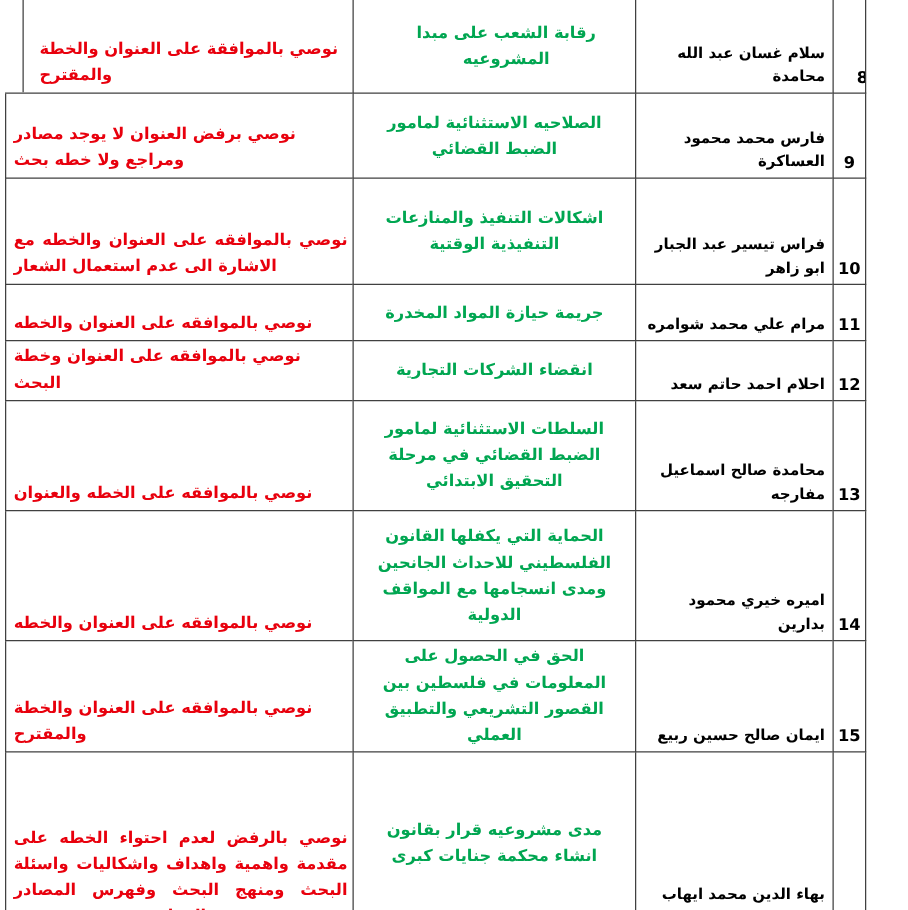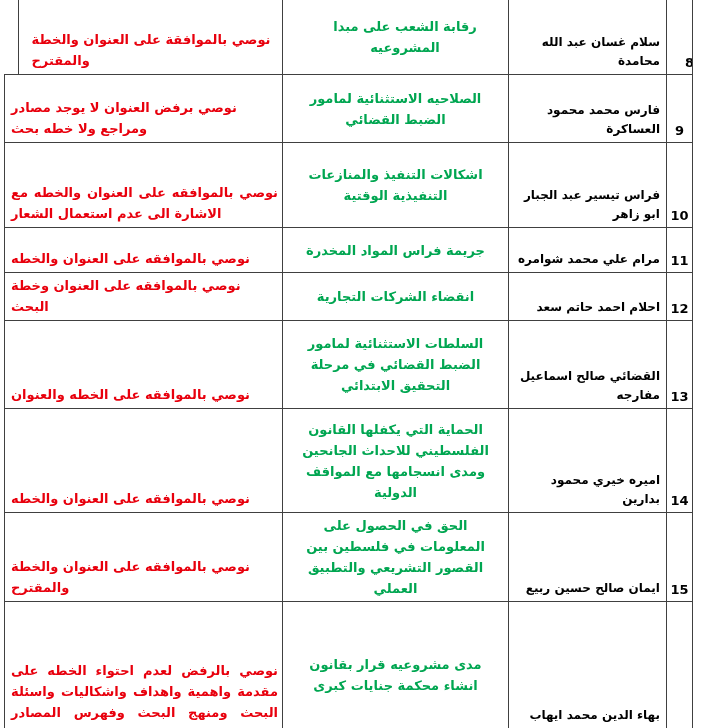--- a/index.html
+++ b/index.html
@@ -131,34 +131,34 @@
   <tr>
     <td class="num">10</td>
     <td class="name">فراس تيسير عبد الجبار ابو زاهر</td>
     <td class="topic">اشكالات التنفيذ والمنازعات التنفيذية الوقتية</td>
     <td class="rec">نوصي بالموافقه على العنوان والخطه مع الاشارة الى عدم استعمال الشعار</td>
   </tr>
 
   <tr>
     <td class="num">11</td>
     <td class="name">مرام علي محمد شوامره</td>
-    <td class="topic">جريمة فراس المواد المخدرة</td>
+    <td class="topic">جريمة حيازة المواد المخدرة</td>
     <td class="rec">نوصي بالموافقه على العنوان والخطه</td>
   </tr>
 
   <tr>
     <td class="num">12</td>
     <td class="name">احلام احمد حاتم سعد</td>
     <td class="topic">انقضاء الشركات التجارية</td>
     <td class="rec">نوصي بالموافقه على العنوان وخطة البحث</td>
   </tr>
 
   <tr>
     <td class="num">13</td>
-    <td class="name">القضائي صالح اسماعيل مفارجه</td>
+    <td class="name">محامدة صالح اسماعيل مفارجه</td>
     <td class="topic">السلطات الاستثنائية لمامور الضبط القضائي في مرحلة التحقيق الابتدائي</td>
     <td class="rec">نوصي بالموافقه على الخطه والعنوان</td>
   </tr>
 
   <tr>
     <td class="num">14</td>
     <td class="name">اميره خيري محمود بدارين</td>
     <td class="topic">الحماية التي يكفلها القانون الفلسطيني للاحداث الجانحين ومدى انسجامها مع المواقف الدولية</td>
     <td class="rec">نوصي بالموافقه على العنوان والخطه</td>
   </tr>

